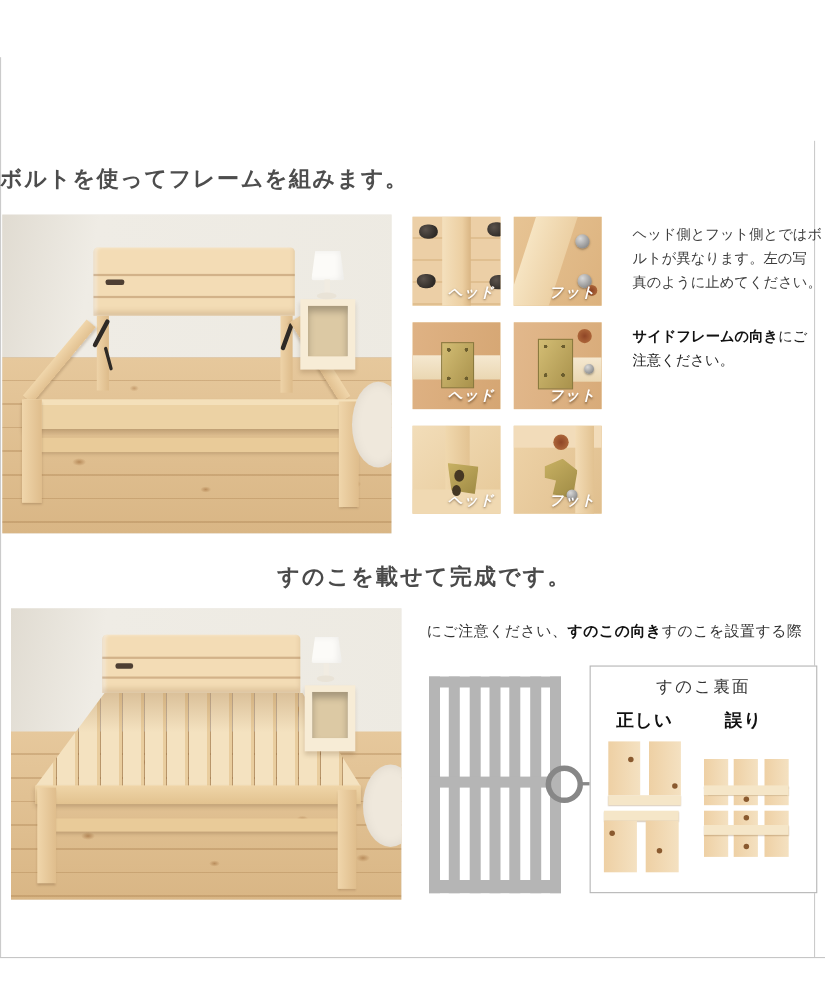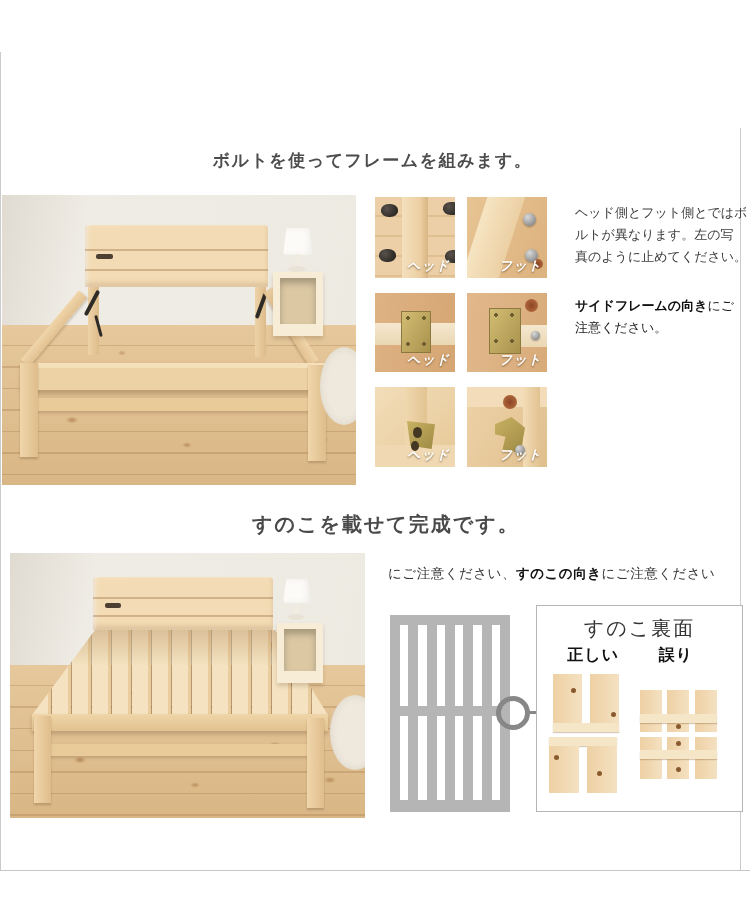--- a/index.html
+++ b/index.html
@@ -10,21 +10,21 @@
   
   .rule-left{left:0;top:52px;width:1px;height:818px;background:#cbcbcb;}
   .rule-right{left:740px;top:128px;width:1px;height:742px;background:#cbcbcb;}
   .rule-bottom{left:0;top:870px;width:750px;height:1px;background:#c6c6c6;}
 
   
   .banner{left:0;top:52px;width:745px;height:76px;background:#a87c4f;}
   .banner h1{margin:0;line-height:76px;text-align:center;color:#fff;font-size:30px;
              font-weight:bold;letter-spacing:3px;}
 
-  .s1-heading{left:0;top:149px;width:745px;text-align:center;font-size:17px;font-weight:bold;
+  .s1-heading{left:0;top:149px;width:745px;font-size:20px;font-weight:bold;
               color:#4d4d4d;letter-spacing:1.5px;}
   .s2-heading{left:252px;top:511px;font-size:20px;font-weight:bold;color:#4a4a4a;letter-spacing:2px;}
 
   
   .photo{overflow:hidden;background:#ece8e1;}
   .photo1{left:2px;top:195px;width:354px;height:290px;}
   .photo2{left:10px;top:553px;width:355px;height:265px;}
   .wall{position:absolute;left:0;top:0;right:0;bottom:0;
         background:linear-gradient(100deg,#e0dbd1,#efece5 22%,#edeae2);}
   .floor{position:absolute;left:0;right:0;bottom:0;
@@ -152,23 +152,23 @@
 
   
   .slat-grid{left:390px;top:615px;width:120px;height:197px;background:#fff;}
   .vslat{position:absolute;top:0;bottom:0;width:10px;background:#b5b5b5;}
   .hrail{position:absolute;left:0;right:0;background:#b5b5b5;}
   .magnifier{left:496px;top:696px;width:34px;height:34px;box-sizing:border-box;
              border:5px solid #878787;border-radius:50%;}
   .connector{left:527px;top:711px;width:11px;height:3px;background:#878787;}
 
   .detail-box{left:536px;top:605px;width:207px;height:207px;background:#fff;border:1px solid #b5b5b5;box-sizing:border-box;}
-  .box-title{position:absolute;left:0;top:9px;width:100%;text-align:center;font-size:20px;color:#333;letter-spacing:2px;}
+  .box-title{position:absolute;left:0;top:9px;width:100%;text-align:center;font-size:15px;color:#333;letter-spacing:2px;}
   .col-label{position:absolute;top:39px;width:66px;text-align:center;font-size:16px;font-weight:bold;color:#111;letter-spacing:1px;}
-  .lbl-correct{left:16px;text-align:right;} .lbl-wrong{left:106px;}
+  .lbl-correct{left:16px;} .lbl-wrong{left:106px;}
   .wimg{position:absolute;}
   .dslat{position:absolute;background:linear-gradient(90deg,#eed0a4,#f4e1c1);}
   .drail{position:absolute;left:0;right:0;background:#f5e6c8;box-shadow:0 1px 1px rgba(140,100,55,.35);}
   .dknot{position:absolute;width:5px;height:5px;border-radius:50%;background:#8a5a2f;}
   .c-top{left:16px;top:68px;width:66px;height:58px;}
   .c-bot{left:12px;top:131px;width:68px;height:56px;}
   .w-top{left:103px;top:84px;width:77px;height:42px;}
   .w-bot{left:103px;top:131px;width:77px;height:42px;}
 </style>
 </head>
@@ -297,21 +297,21 @@
     <div class="side-table">
       <div class="cavity"></div>
     </div>
     <div class="lamp-shade" style="left:273px;top:26px;width:28px;height:24px"></div>
     <div class="lamp-stem" style="left:284px;top:50px;width:5px;height:12px"></div>
     <div class="lamp-base" style="left:278px;top:61px;width:16px;height:6px"></div>
     <div class="rug" style="left:320px;top:142px;width:50px;height:75px"></div>
   </div>
 
   <div class="abs note3">
-    <span>にご注意ください、</span><strong>すのこの向き</strong><span>にご注意ください</span>
+    <span>にご注意ください、</span><strong>すのこの向き</strong><span>すのこを設置する際</span>
   </div>
 
   <div class="abs slat-grid">
     <div class="vslat" style="left:0"></div>
     <div class="vslat" style="left:18px"></div>
     <div class="vslat" style="left:37px"></div>
     <div class="vslat" style="left:55px"></div>
     <div class="vslat" style="left:73px"></div>
     <div class="vslat" style="left:92px"></div>
     <div class="vslat" style="left:110px"></div>

